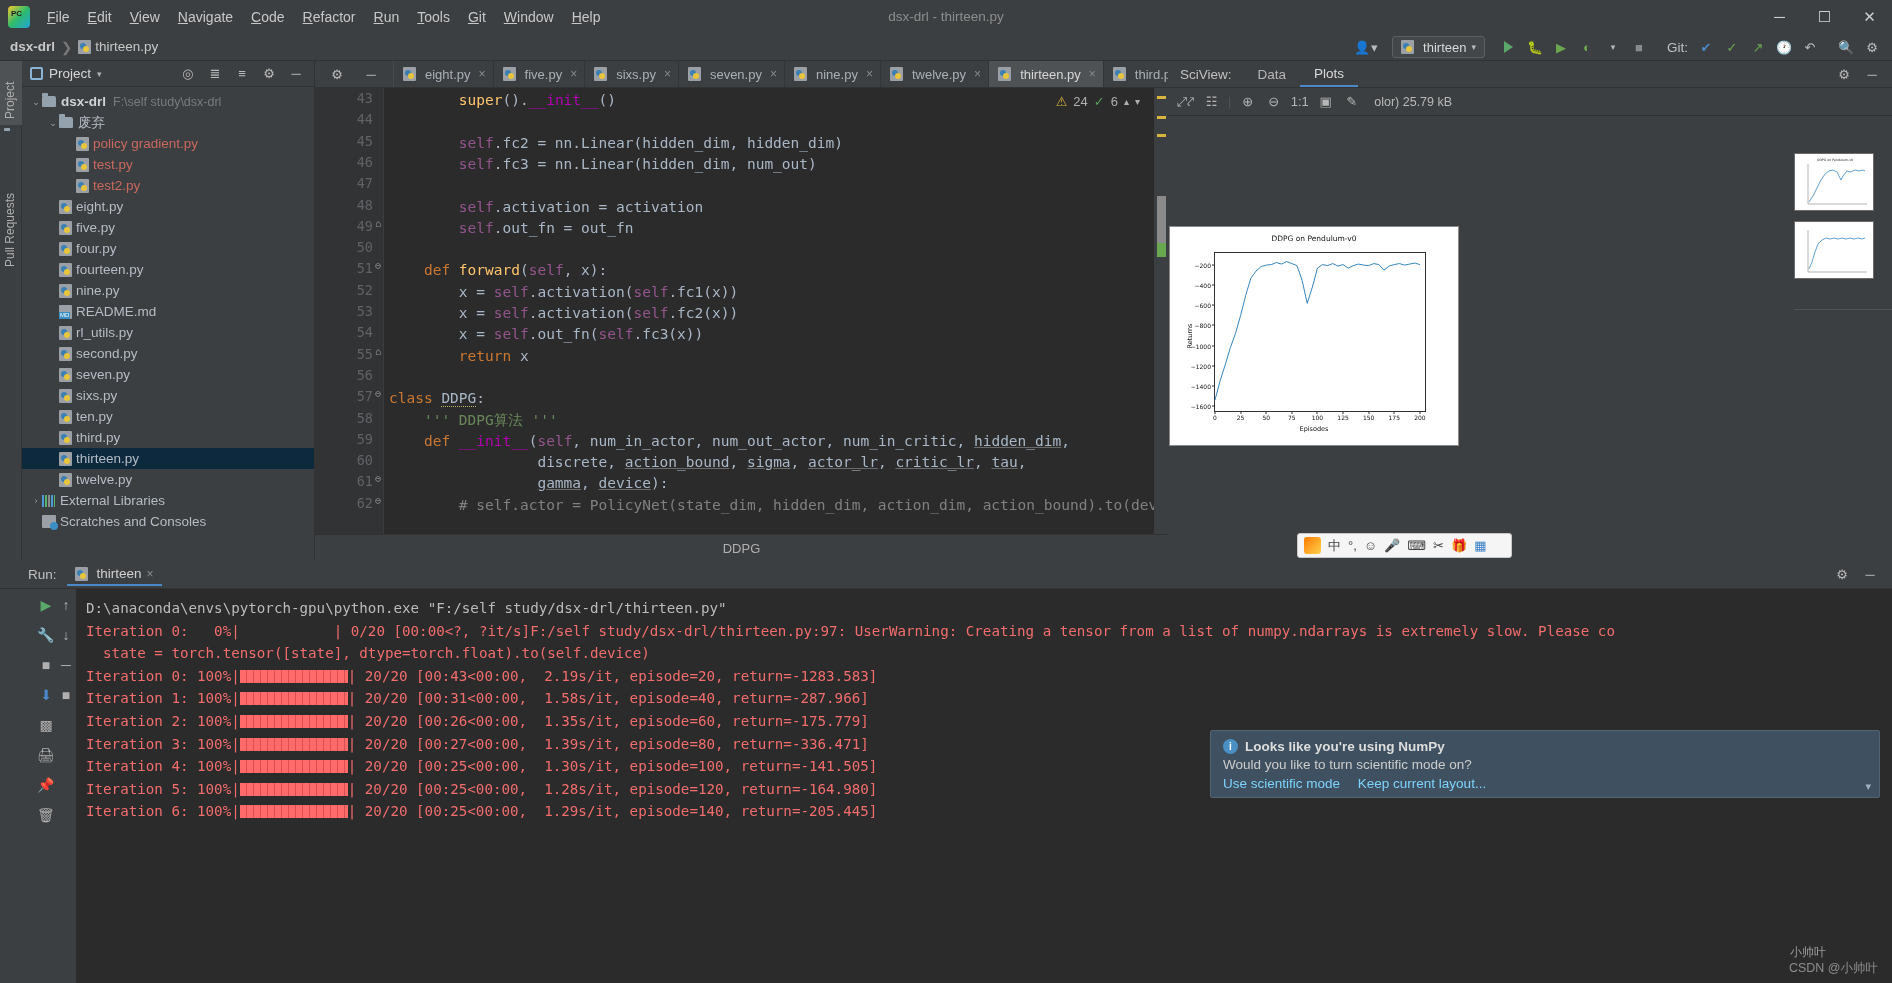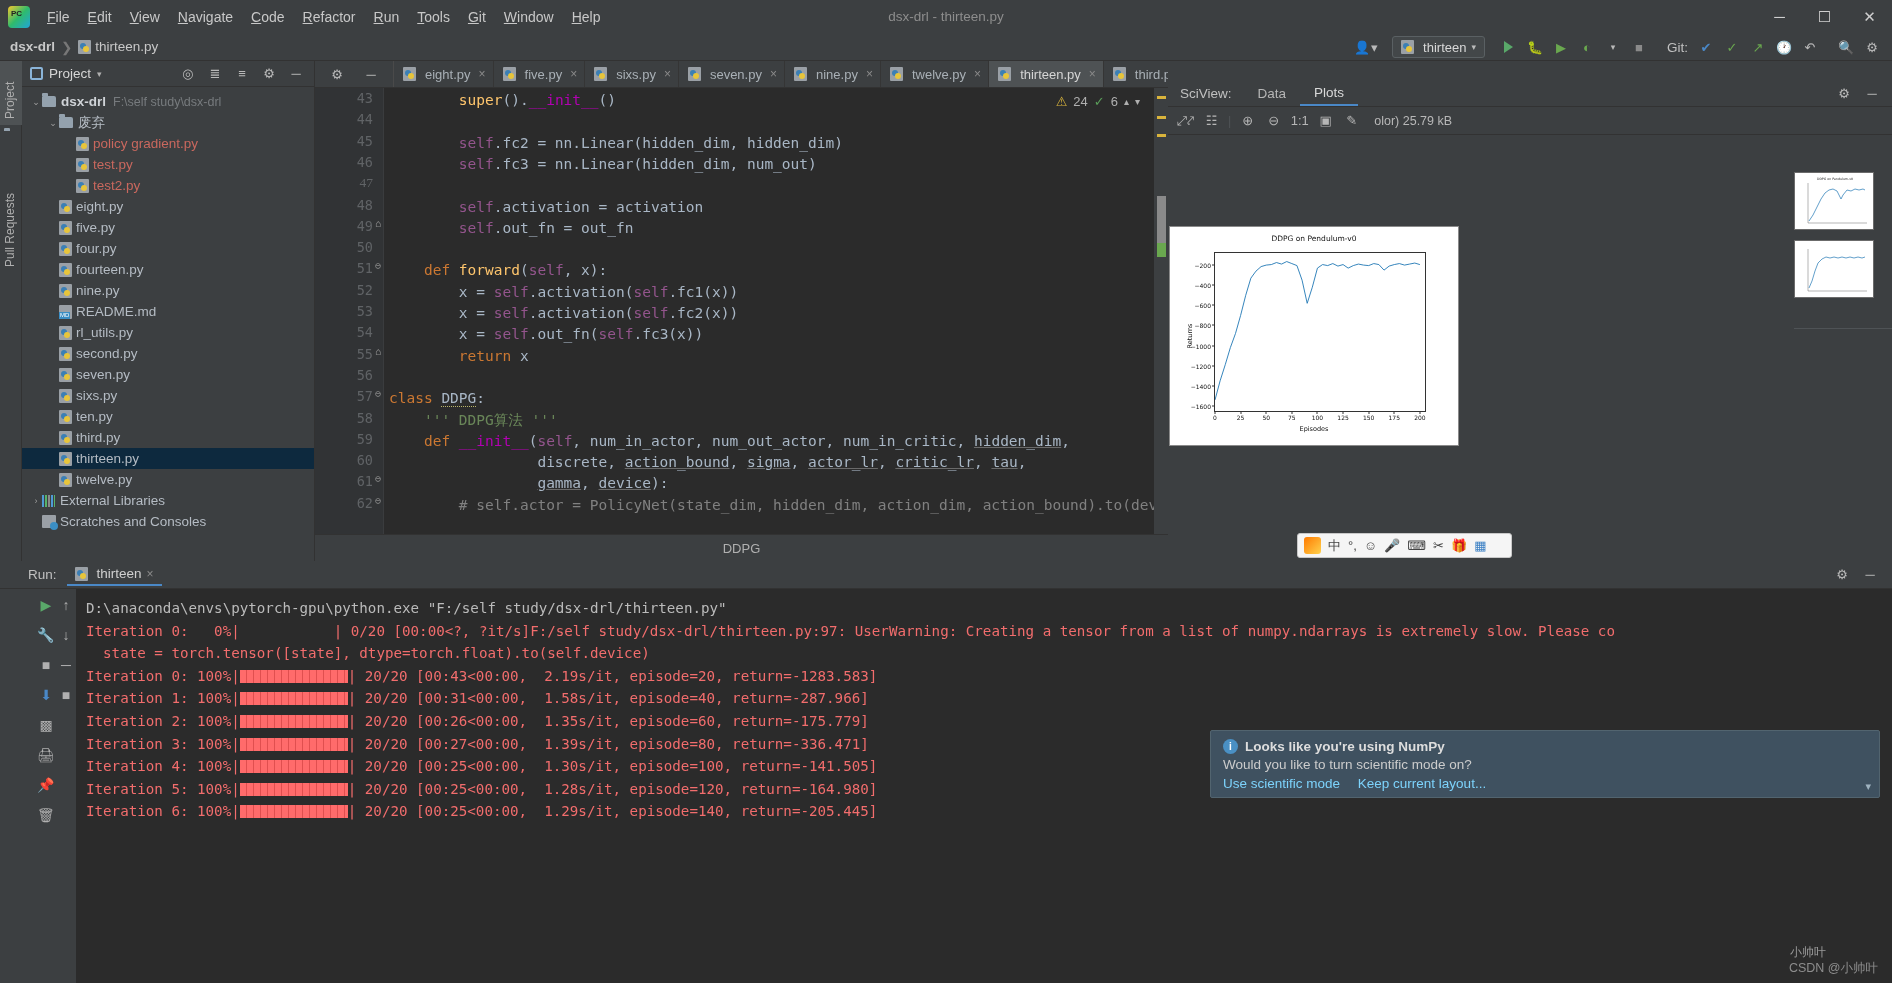--- a/index.html
+++ b/index.html
@@ -111,21 +111,21 @@
   .mark { position:absolute; right:2px; width:9px; height:3px; }
   #errbadge { position:absolute; right:22px; top:31px; display:flex; align-items:center;
     gap:6px; font-size:13px; color:#b0b0b0; background:#2b2b2b; padding:2px 6px; z-index:6;}
   .warn-t { color:#d9b43c; }
   .ok-c { color:#5a9e5a; }
   #ebreadcrumb { position:absolute; left:315px; top:534px; width:853px; height:27px;
     background:#3c3f41; display:flex; align-items:center; justify-content:center;
     border-top:1px solid #323232; font-size:13px; color:#b0b0b0; }
 
   
-  #sciview { position:absolute; left:1168px; top:61px; width:724px; height:500px; background:#3c3f41;margin-top:19px; }
+  #sciview { position:absolute; left:1168px; top:61px; width:724px; height:500px; background:#3c3f41; }
   #sv-tabs { height:27px; display:flex; align-items:center; gap:0; border-bottom:1px solid #323232; }
   .sv-lbl { padding:0 12px; font-size:13.5px; color:#c0c0c0; }
   .sv-tab { padding:4px 14px; font-size:13.5px; color:#b6b6b6; }
   .sv-tab.active { color:#d9d9d9; border-bottom:2px solid #4a88c7; }
   #sv-right { margin-left:auto; display:flex; gap:4px; padding-right:8px; }
   #sv-toolbar { height:28px; display:flex; align-items:center; gap:7px; padding-left:8px;
     font-size:12.5px; color:#b0b0b0; border-bottom:1px solid #323232;}
   .svbtn { width:19px;height:19px;display:flex;align-items:center;justify-content:center;
     color:#b6b6b6; font-size:13px;}
   #sv-size { margin-left:6px; color:#b8b8b8; font-size:12.5px; }
@@ -472,21 +472,21 @@
     <span>6</span>
     <span style="font-size:10px">▴</span>
     <span style="font-size:10px">▾</span>
   </div>
   <div id="ebody">
     <div id="gutter">
         <div class="lnum" style="top: 2px;">43</div>
         <div class="lnum" style="top: 23.3px;">44</div>
         <div class="lnum" style="top: 44.6px;">45</div>
         <div class="lnum" style="top: 65.9px; margin-left: 40px;">46</div>
-        <div class="lnum" style="top: 87.2px; font-family: Liberation Serif, serif;">47</div>
+        <div class="lnum" style="top: 87.2px;">47</div>
         <div class="lnum" style="top: 108.5px;">48</div>
         <div class="lnum" style="top: 129.8px;">49</div>
         <div class="fold" style="top: 129.8px;">⌂</div>
         <div class="lnum" style="top: 151.1px;">50</div>
         <div class="lnum" style="top: 172.4px;">51</div>
         <div class="fold" style="top: 172.4px;">⊖</div>
         <div class="lnum" style="top: 193.7px;">52</div>
         <div class="lnum" style="top: 215px;">53</div>
         <div class="lnum" style="top: 236.3px;">54</div>
         <div class="lnum" style="top: 257.6px;">55</div>

